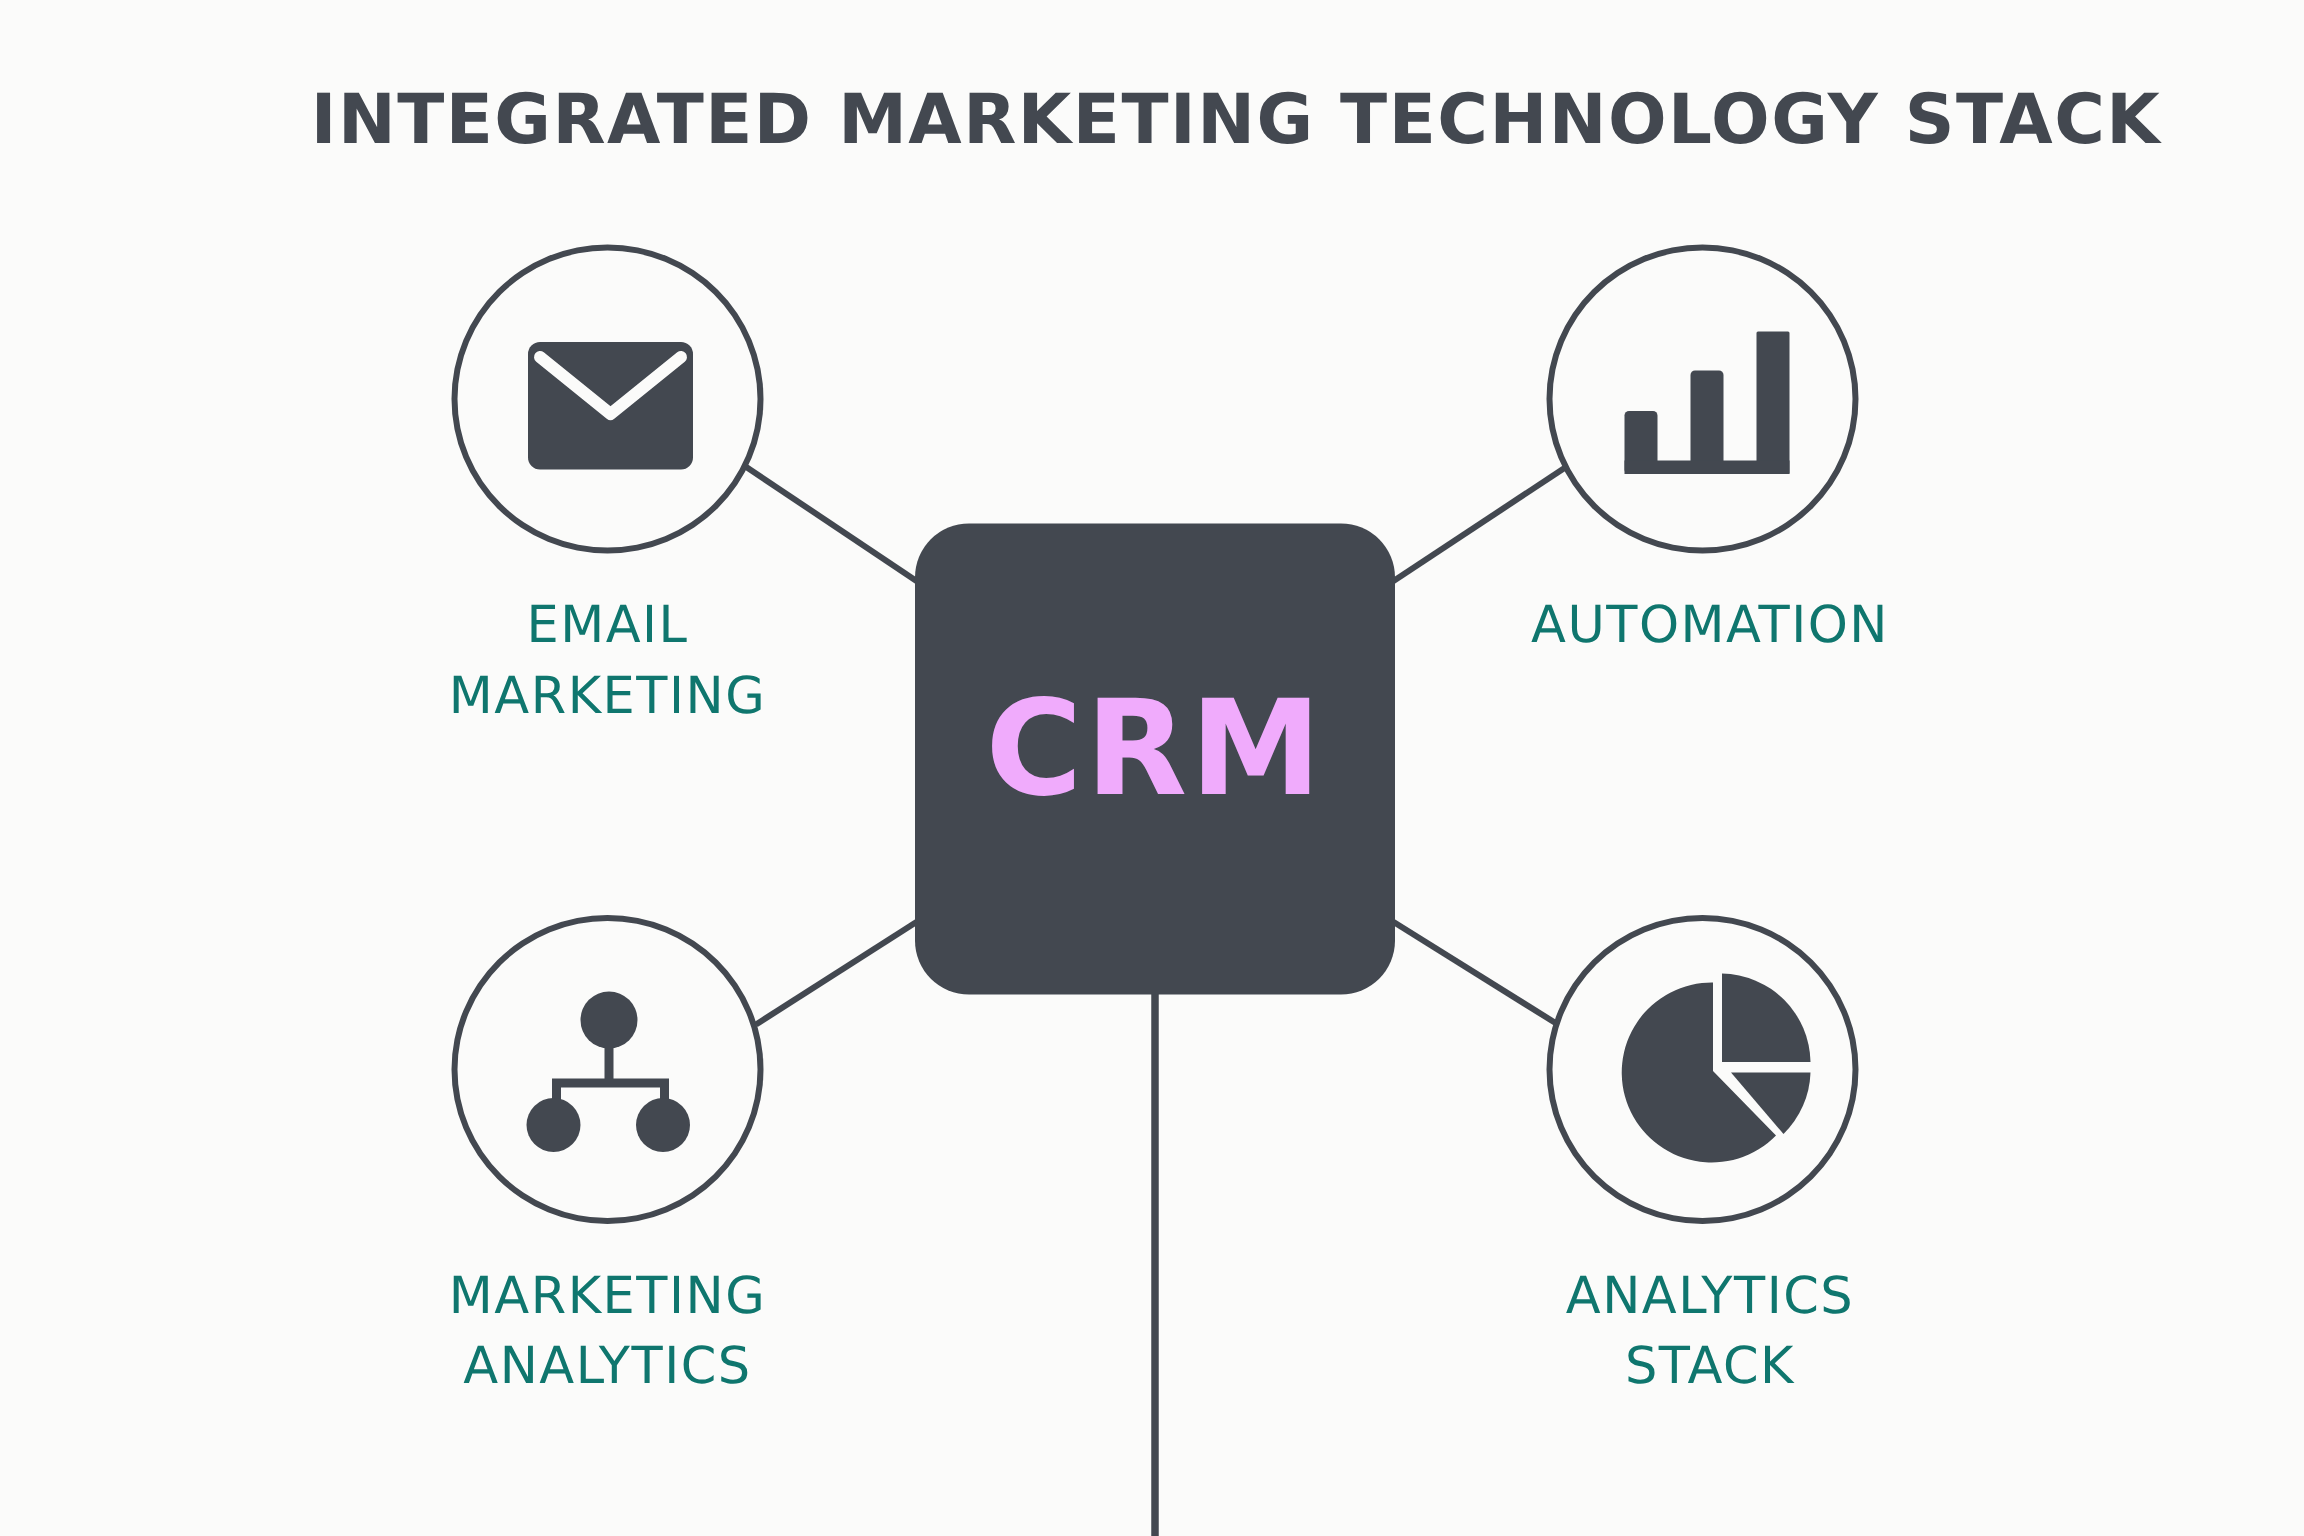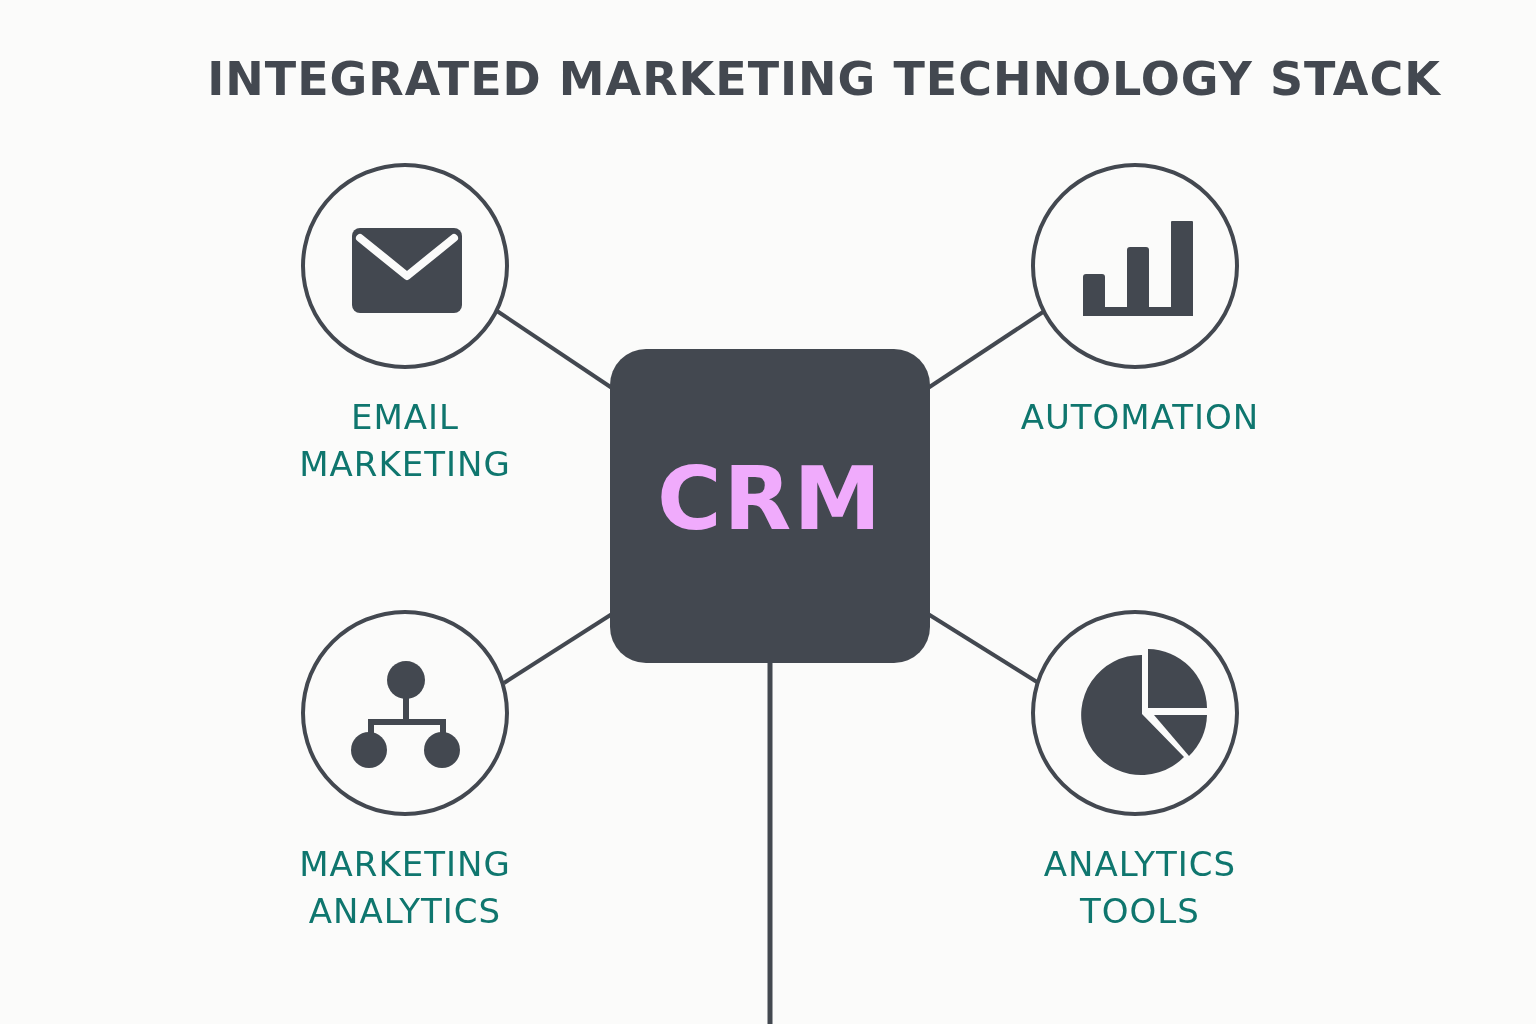--- a/index.html
+++ b/index.html
@@ -141,16 +141,16 @@
 
       <path d="M 107 100 L 107 41 A 60 60 0 1 0 149 143 Z" fill="#434850"></path>
 
       <path d="M 113 94 L 113 35 A 60 60 0 0 1 172 94 Z" fill="#434850"></path>
 
       <path d="M 119 101 L 172 101 A 60 60 0 0 1 154 142 Z" fill="#434850"></path>
     </svg>
   </div>
   <div class="label" style="left:990px; top:841px; width:300px;">
     <span>ANALYTICS</span>
-    <span>TOOLS</span>
+    <span>STACK</span>
   </div>
 
 </div>
 
 </body></html>

